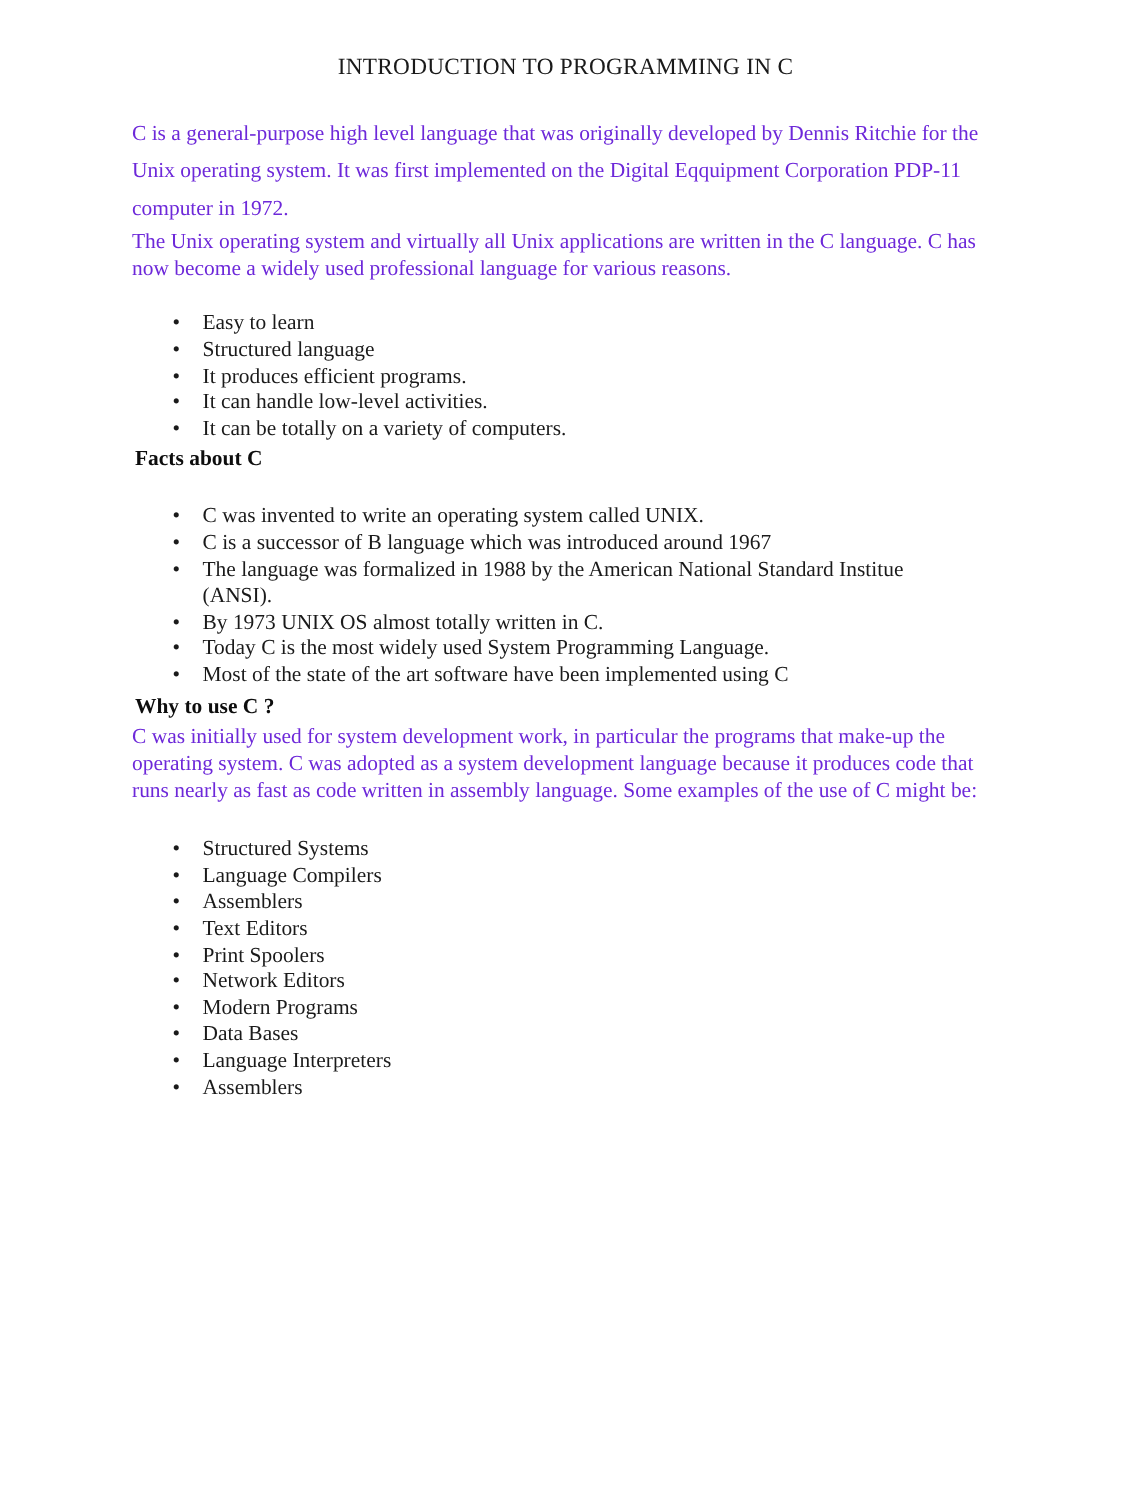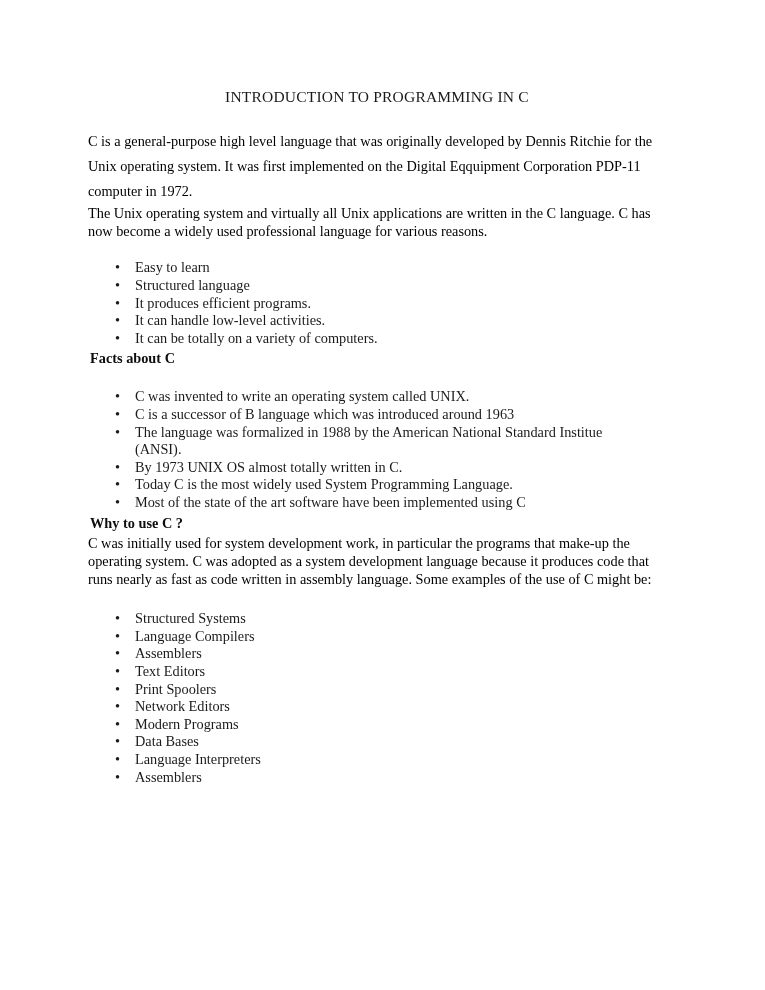--- a/index.html
+++ b/index.html
@@ -27,28 +27,28 @@
     left: 88px;
     top: 0;
     width: 578px;
   }
   .doc-title {
     text-align: center;
     font-size: 15.5px;
     font-weight: normal;
     letter-spacing: 0.2px;
     margin: 0;
-    padding-top: 88px;
+    padding-top: 36px;
     color: #1a1a1a;
     line-height: 1.1;
   }
   p.para {
     font-size: 14.3px;
     margin: 0;
-    color: #000000;
+    color: #6d28d9;
     text-align: left;
   }
   
   p.para.loose {
     line-height: 25px;
     margin-top: 24px;
   }
   p.para.tight {
     line-height: 18.2px;
   }
@@ -128,21 +128,21 @@
 
     <h2 class="section-heading heading-facts">Facts about C</h2>
 
     <ul class="bullets list-facts">
       <li>
         <span class="marker">•</span>
         <span>C was invented to write an operating system called UNIX.</span>
       </li>
       <li>
         <span class="marker">•</span>
-        <span>C is a successor of B language which was introduced around 1963</span>
+        <span>C is a successor of B language which was introduced around 1967</span>
       </li>
       <li>
         <span class="marker">•</span>
         <span class="cont-line">The language was formalized in 1988 by the American National Standard Institue</span>
         <span class="cont-line">(ANSI).</span>
       </li>
       <li>
         <span class="marker">•</span>
         <span>By 1973 UNIX OS almost totally written in C.</span>
       </li>

